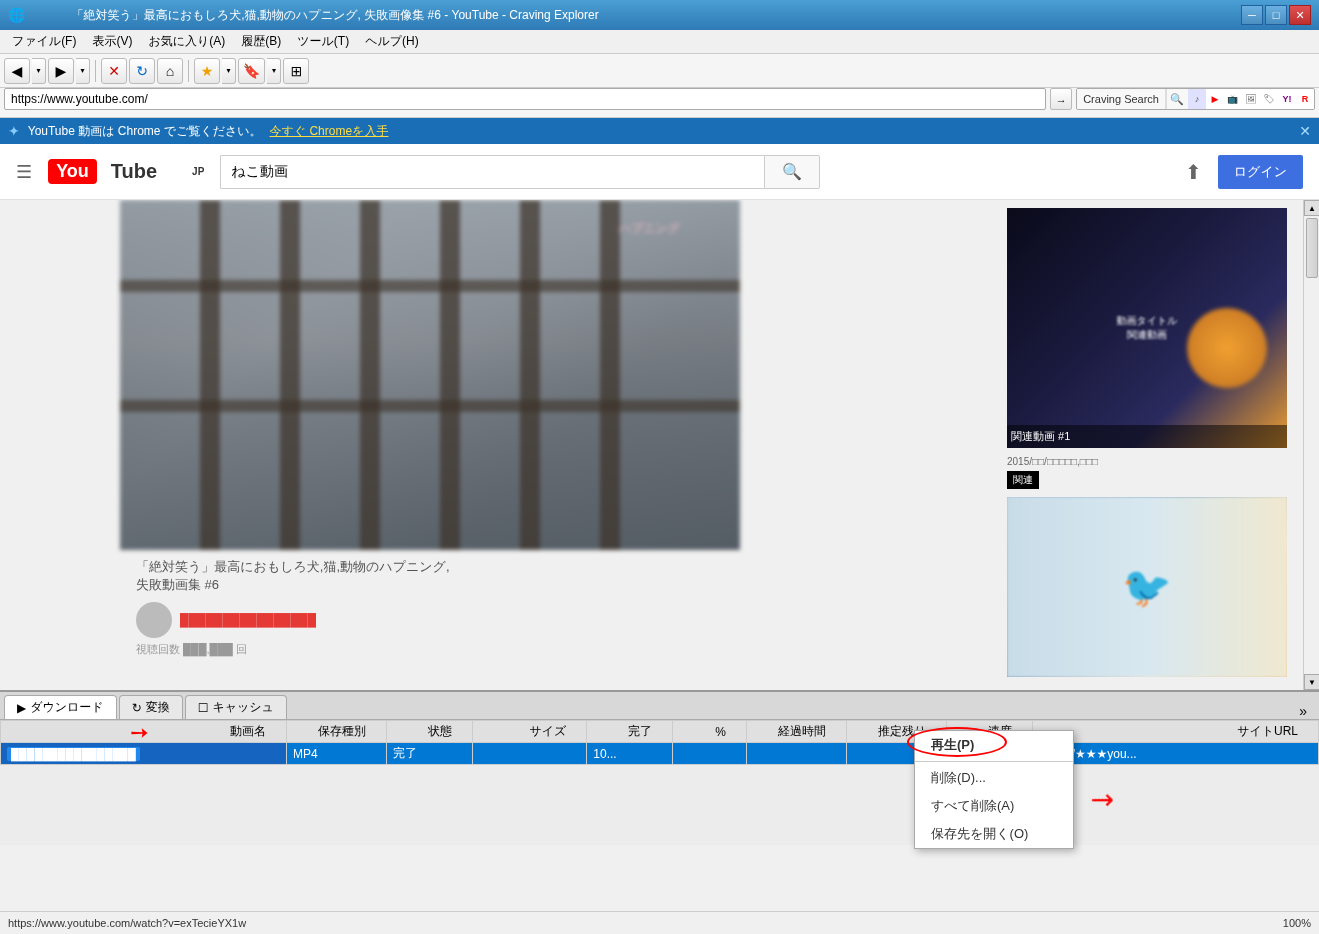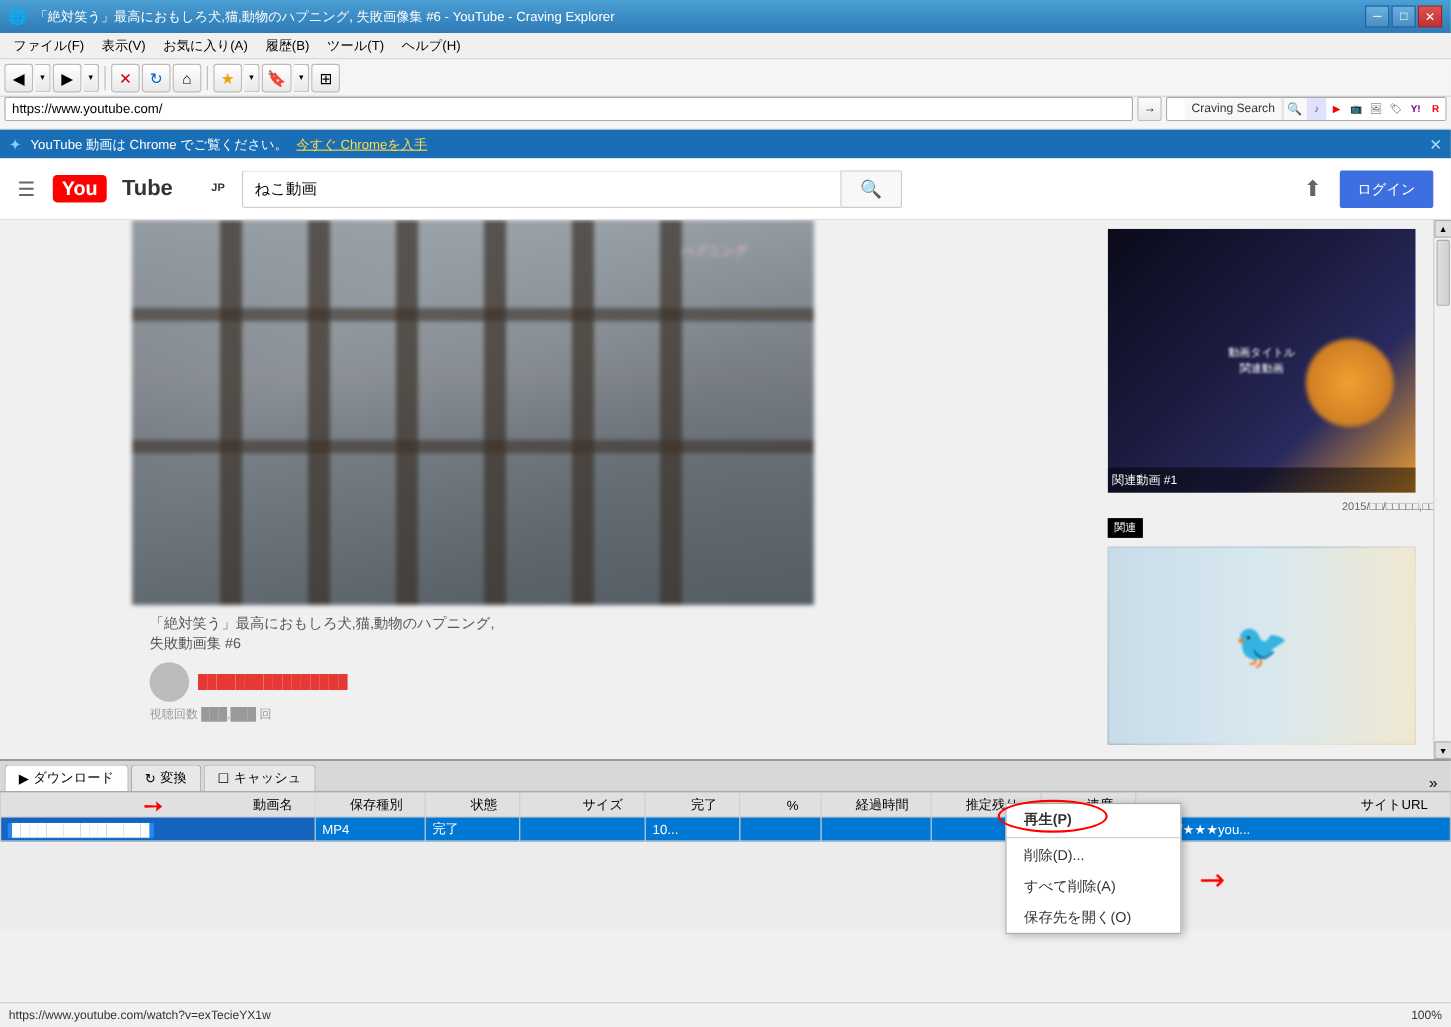--- a/index.html
+++ b/index.html
@@ -9,21 +9,21 @@
     #titlebar {
       background: linear-gradient(to bottom, #4a9fd4, #2e7ab5);
       height: 30px;
       display: flex;
       align-items: center;
       padding: 0 8px;
       color: white;
       font-size: 12px;
       user-select: none;
     }
-    #titlebar .title-text { flex: 1; font-size: 12px; }
+    #titlebar .title-text { flex: 1; font-size: 12px; margin-left: 40px; }
     #titlebar .win-buttons { display: flex; gap: 2px; }
     .win-btn {
       width: 22px; height: 20px;
       background: linear-gradient(to bottom, #6ab0e0, #4a8fc0);
       border: 1px solid #2060a0;
       color: white;
       font-size: 11px;
       display: flex; align-items: center; justify-content: center;
       cursor: pointer;
     }
@@ -112,21 +112,20 @@
     }
     #search-label {
       padding: 0 6px;
       font-size: 11px;
       color: #333;
       white-space: nowrap;
       border-right: 1px solid #ddd;
       height: 100%;
       display: flex; align-items: center;
       background: #f8f8f8;
-      margin-left: 16px;
     }
     .search-icon-btn {
       width: 22px; height: 22px;
       display: flex; align-items: center; justify-content: center;
       cursor: pointer;
       border-left: 1px solid #ddd;
       background: #f8f8f8;
       font-size: 11px;
     }
 
@@ -533,21 +532,21 @@
 
         <div style="color:white;font-size:10px;text-align:center;padding:8px;filter:blur(1px);">
           <div>動画タイトル</div>
           <div>関連動画</div>
         </div>
         <div style="position:absolute;bottom:60px;right:20px;width:80px;height:80px;background:radial-gradient(circle, #f0a030, #c07020);border-radius:50%;filter:blur(2px);"></div>
       </div>
       <div class="sidebar-thumb-overlay">関連動画 #1</div>
     </div>
     
-    <div style="font-size:10px;color:#666;margin:4px 0;display:flex;justify-content:flex-end;">
+    <div style="font-size:10px;color:#666;margin:4px 0;display:flex;justify-content:flex-start;">
       <span>2015/□□/□□</span>
       <span>□□□,□□□</span>
     </div>
     
     <div style="background:#000000;color:white;font-size:10px;padding:2px 6px;display:inline-block;margin-bottom:8px;">関連</div>
 
     
     <div class="sidebar-thumb2">
       <div style="width:100%;height:100%;background:linear-gradient(to right, #c8dce8 0%, #d8e8f0 50%, #f0e8d0 100%);filter:blur(1px);display:flex;align-items:center;justify-content:center;">
         <div style="font-size:40px;">🐦</div>

